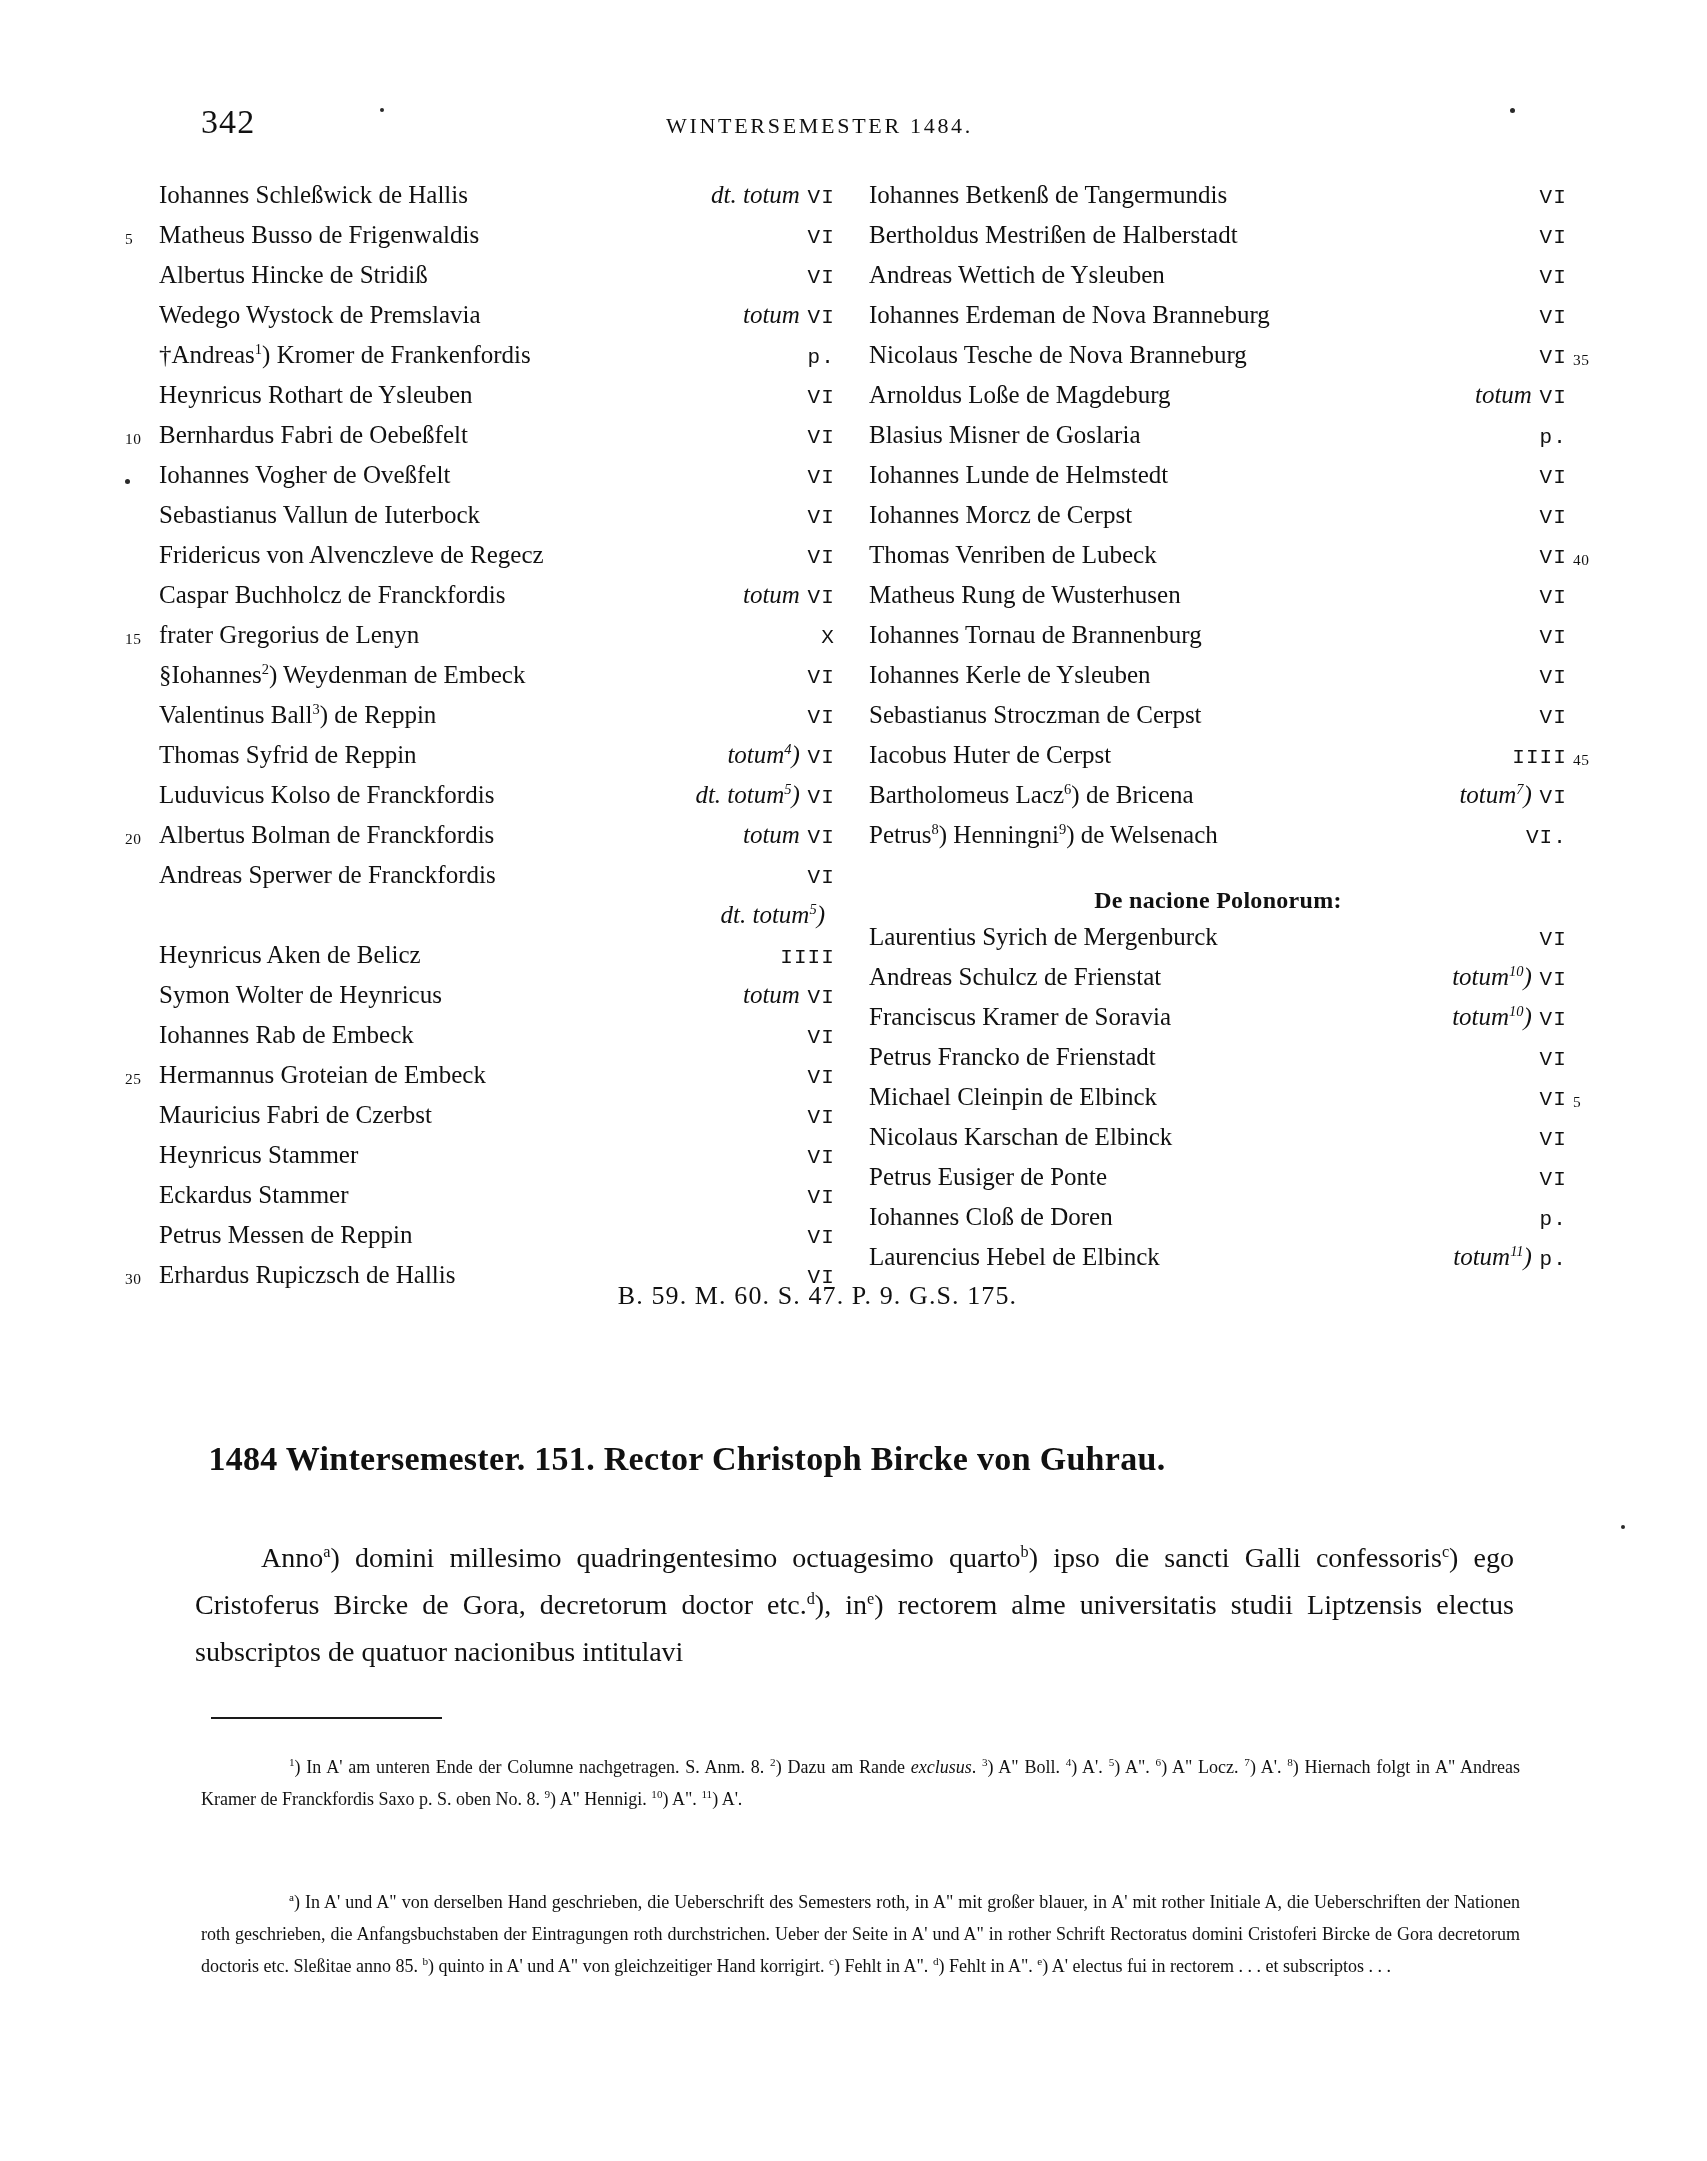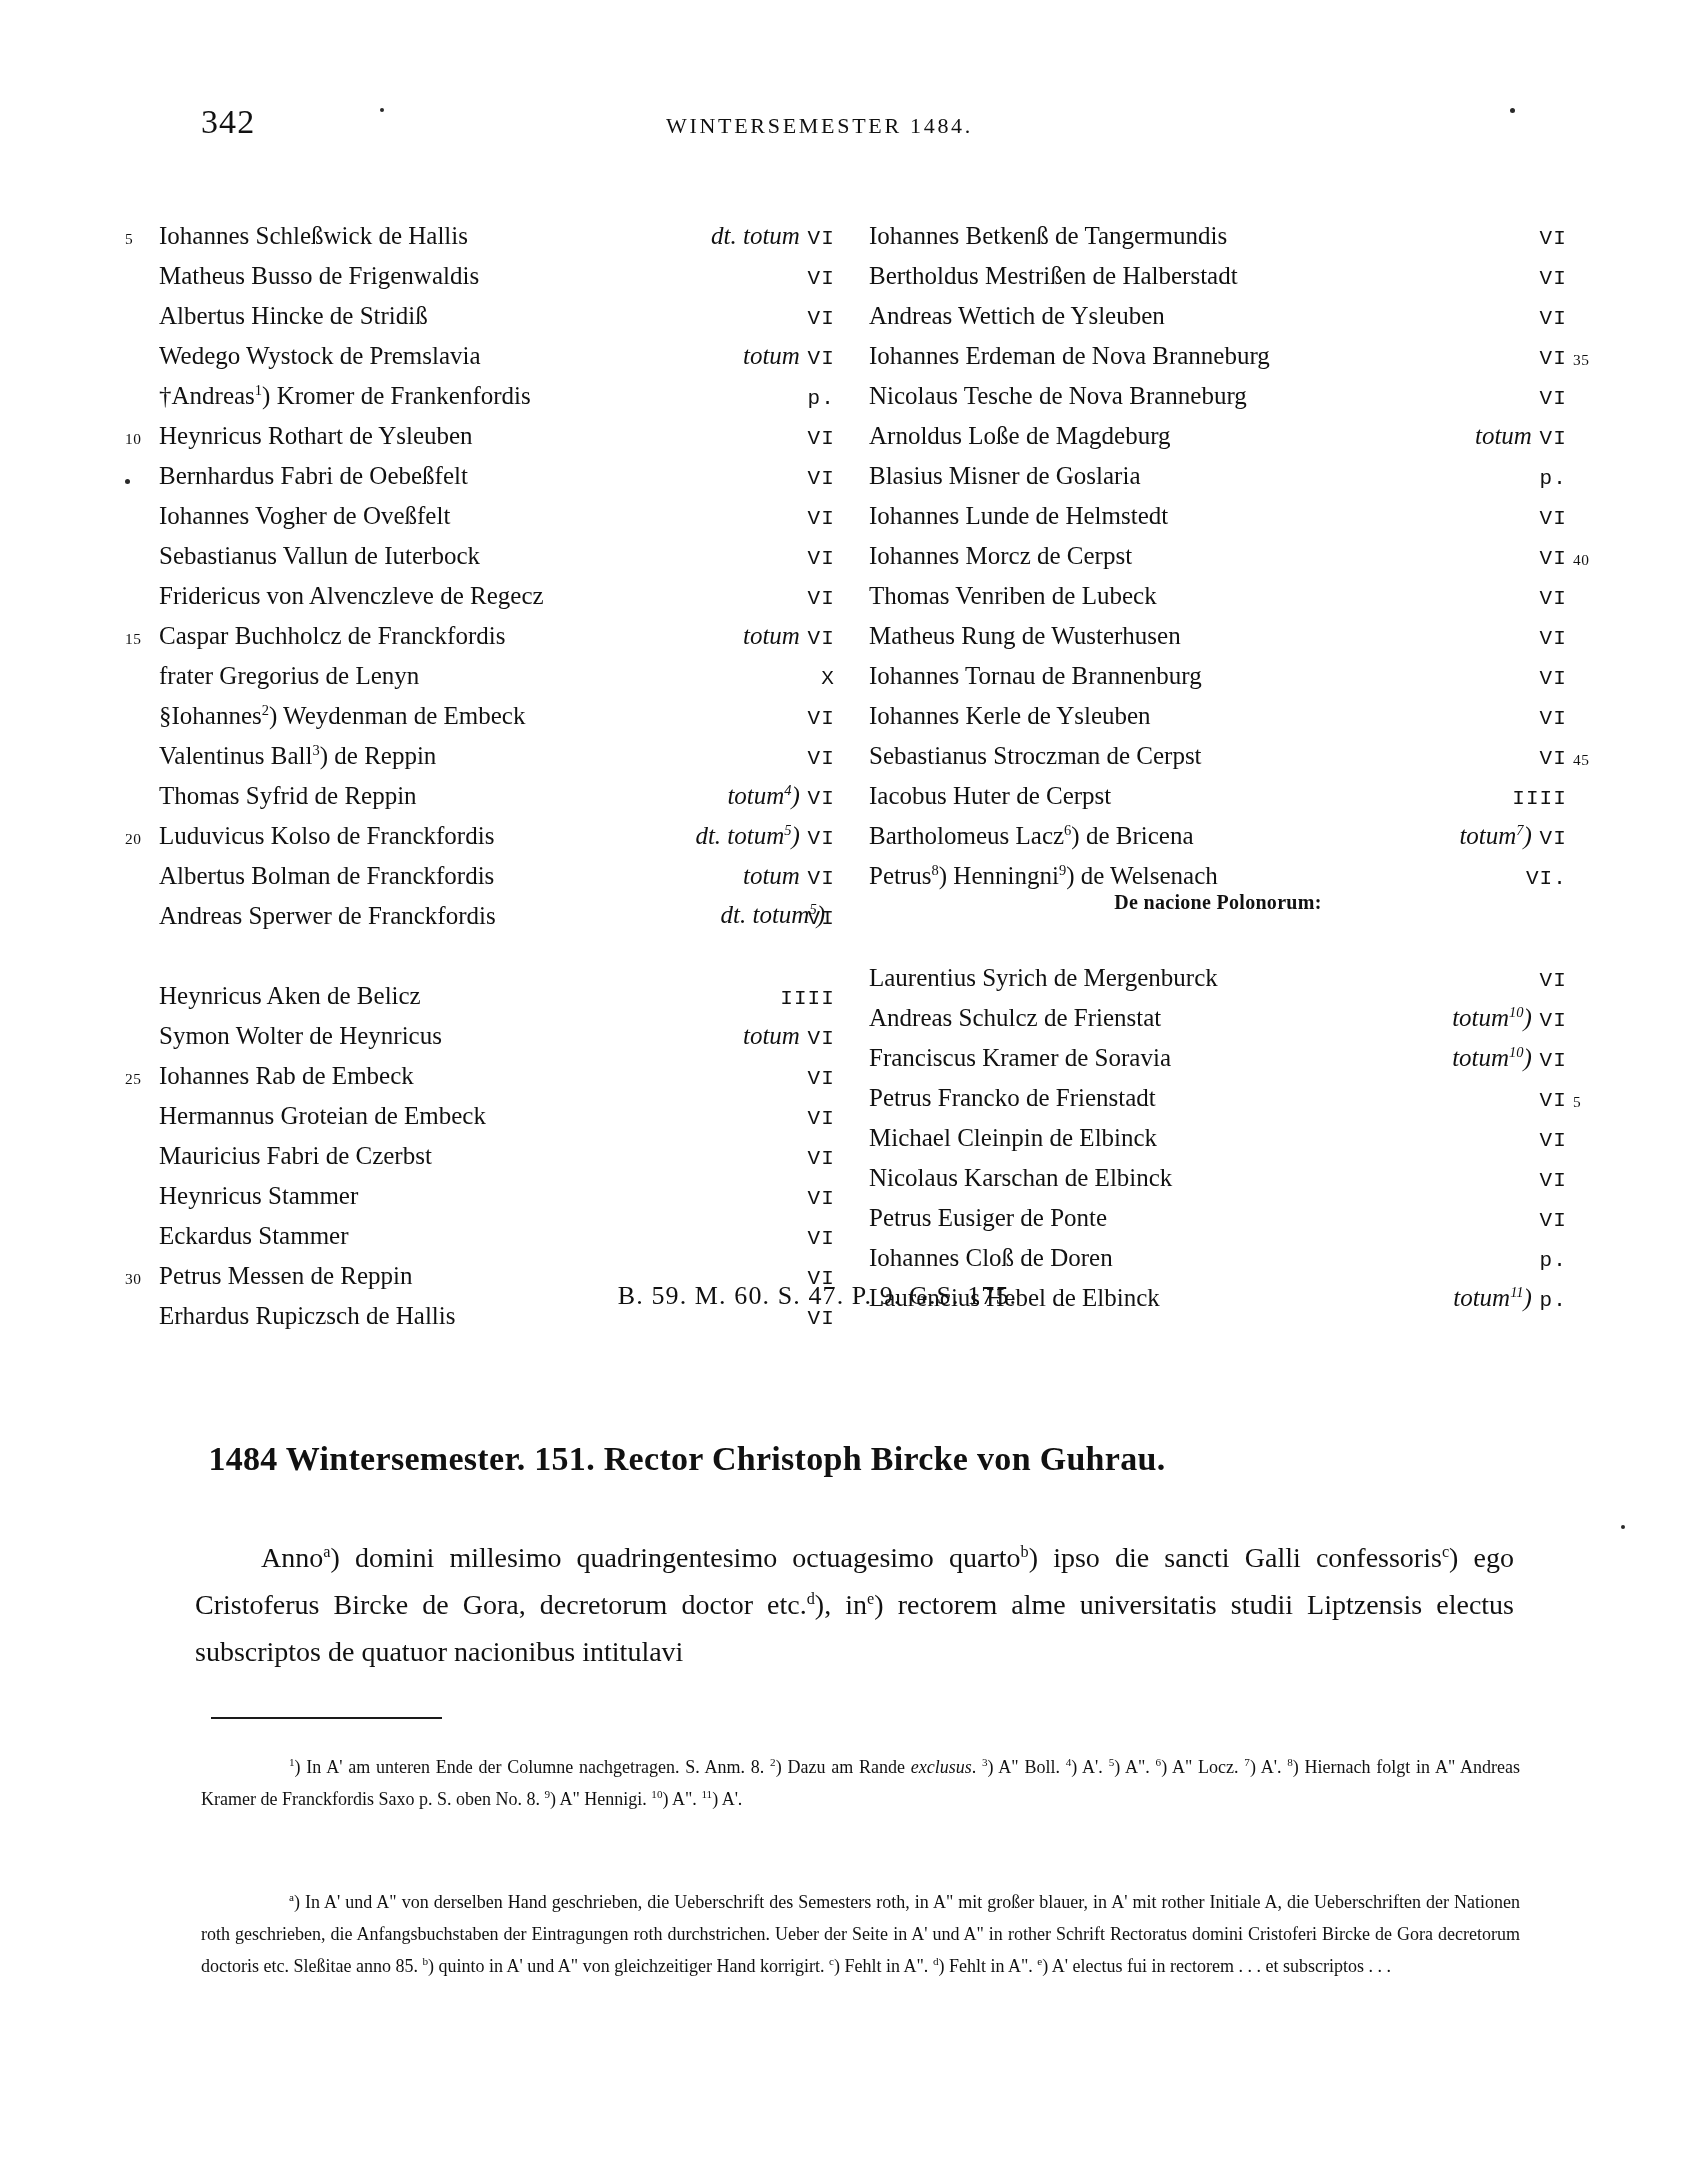--- a/index.html
+++ b/index.html
@@ -33,21 +33,21 @@
     position:relative;
     height:40px;
     display:flex; align-items:baseline;
     font-size:25px;
     white-space:nowrap;
   }
   .lineno {
     position:absolute; left:-34px; top:8.8px;
     font-size:15.4px; letter-spacing:0.5px;
   }
-  .name { flex:0 0 auto;margin-top:41px; }
+  .name { flex:0 0 auto; }
   .spacer { flex:1 1 auto; }
   .note { font-style:italic; margin-right:7.7px; }
   .amount { font-variant:normal; letter-spacing:0.5px;font-family:Liberation Mono, monospace; }
   .amount.sc { font-size:21px; letter-spacing:1.1px; }
   sup { font-size:0.58em; vertical-align:super; line-height:0; }
 
   
   .rno {
     position:absolute; top:10px; left:704px;
     font-size:15.4px; letter-spacing:0.5px;
@@ -55,21 +55,21 @@
 
   
   .cont {
     height:40px; font-size:25px; font-style:italic;
     text-align:right; padding-right:10px; white-space:nowrap;
   }
 
   .nation-head {
     height:53px;
     display:flex; align-items:flex-end; justify-content:center;
-    font-size:20px; font-weight:bold; letter-spacing:0.3px;
+    font-size:24px; font-weight:bold; letter-spacing:0.3px;
     padding-bottom:8.8px;
   }
 
   .summary {
     position:absolute; top:1281px; left:0; width:1707px;
     text-align:center; font-size:26px; letter-spacing:1.1px;
     transform:translateX(-36px);
   }
 
   

